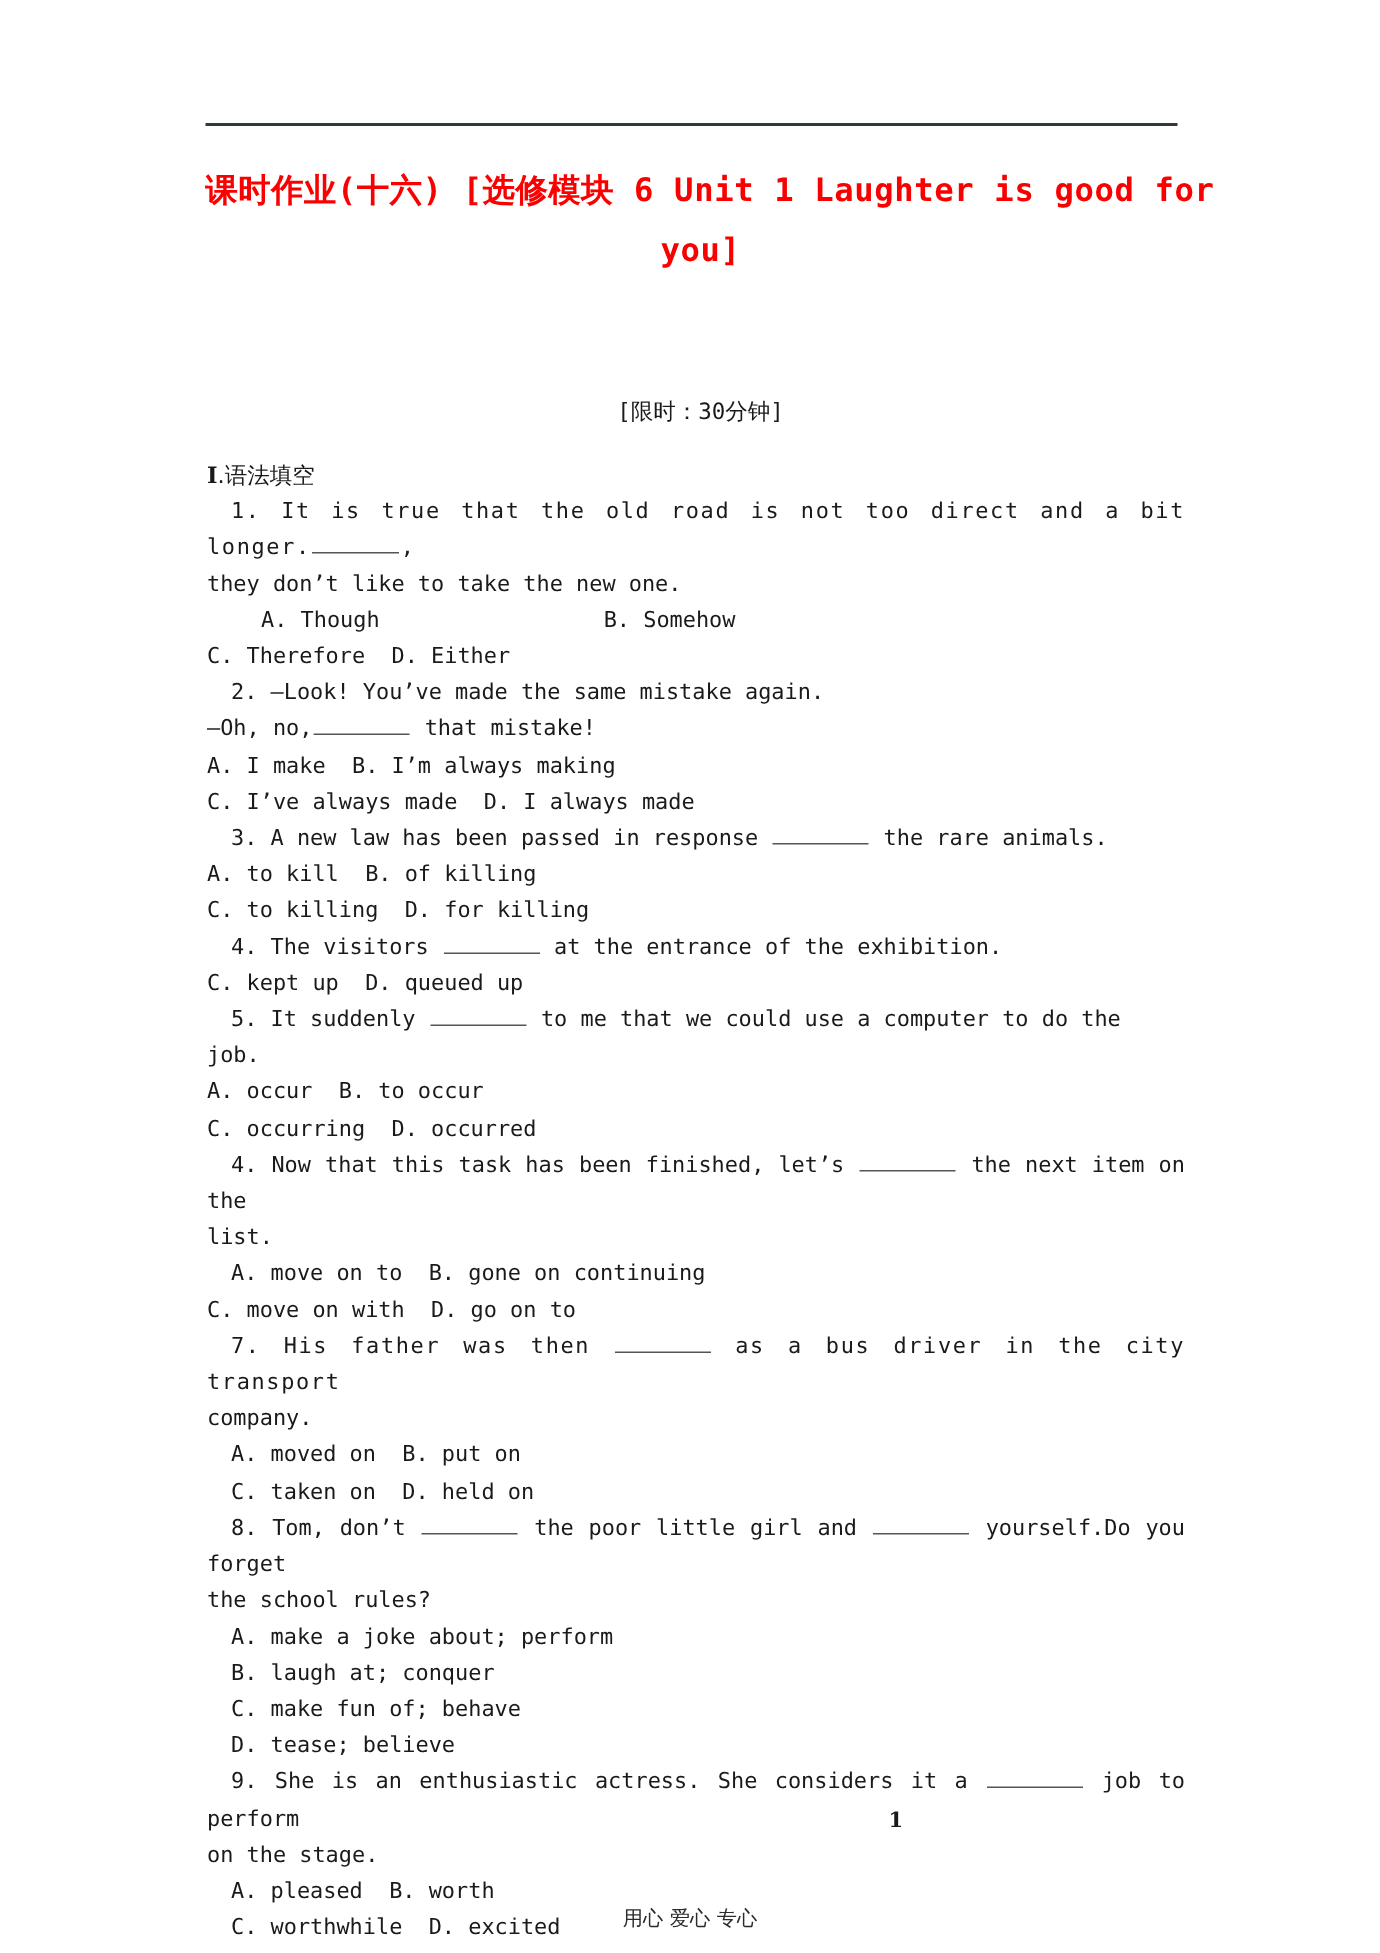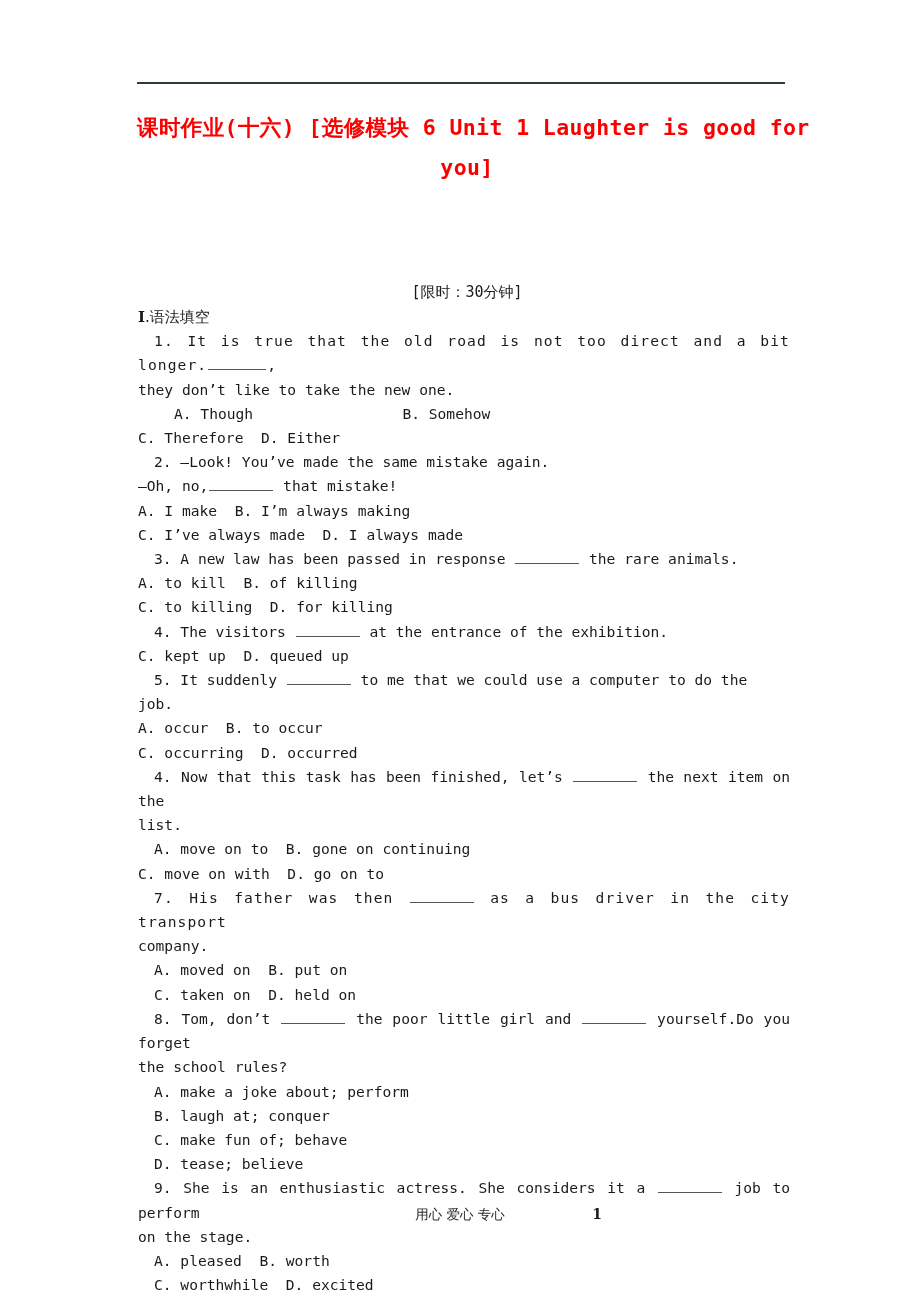--- a/index.html
+++ b/index.html
@@ -46,21 +46,21 @@
     line-height: 40px;
     letter-spacing: 0.4px;
   }
   .title-line1 { display: block; white-space: nowrap; }
   .title-line2 { display: block; }
 
   
   .timelimit {
     position: absolute;
     left: 137px;
-    top: 281px;
+    top: 263px;
     width: 660px;
     text-align: center;
     font-family: "DejaVu Sans Mono", "Liberation Mono", monospace;
     font-size: 15px;
     line-height: 22px;
     color: #1a1a1a;
   }
 
   
   .body-block {
@@ -99,21 +99,21 @@
     margin: 0 1px;
   }
   .blank.b7 { width: 58px; }
   .blank.b8 { width: 64px; }
   .spaced3 { letter-spacing: 1.1px; }
 
   
   .footer-center {
     position: absolute;
     left: 0;
-    top: 1206px;
+    top: 1270px;
     width: 920px;
     text-align: center;
     font-family: "DejaVu Sans", sans-serif;
     font-size: 13.5px;
     color: #2b2b2b;
   }
   .footer-page {
     position: absolute;
     right: 134px;
     top: 1206px;

